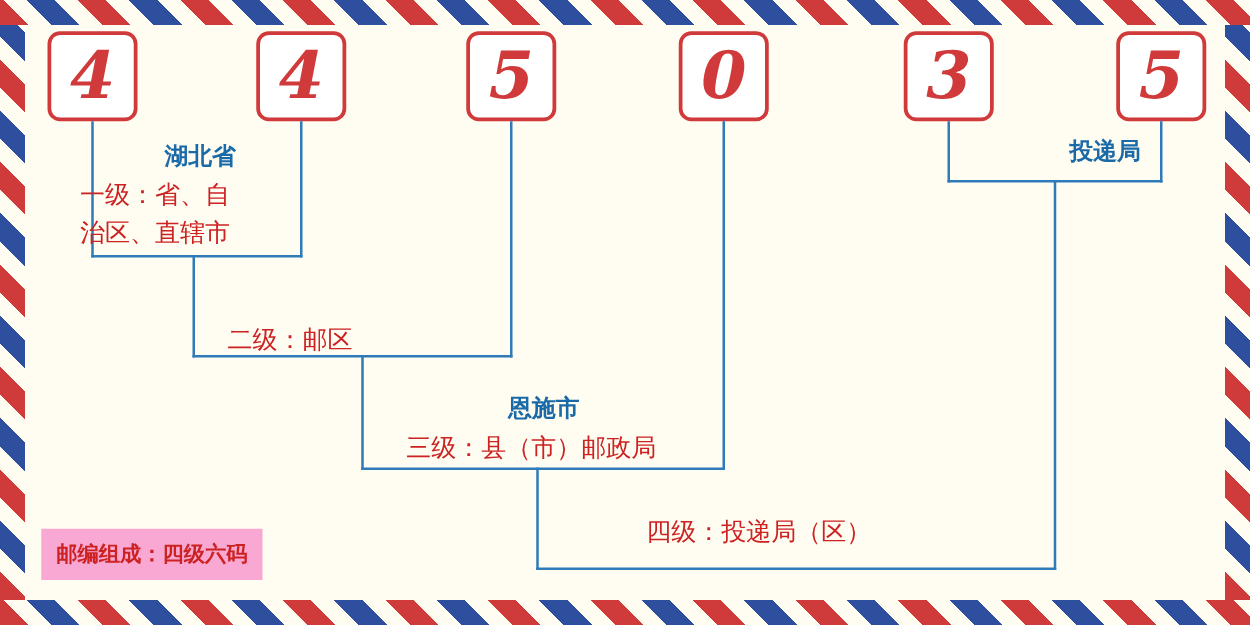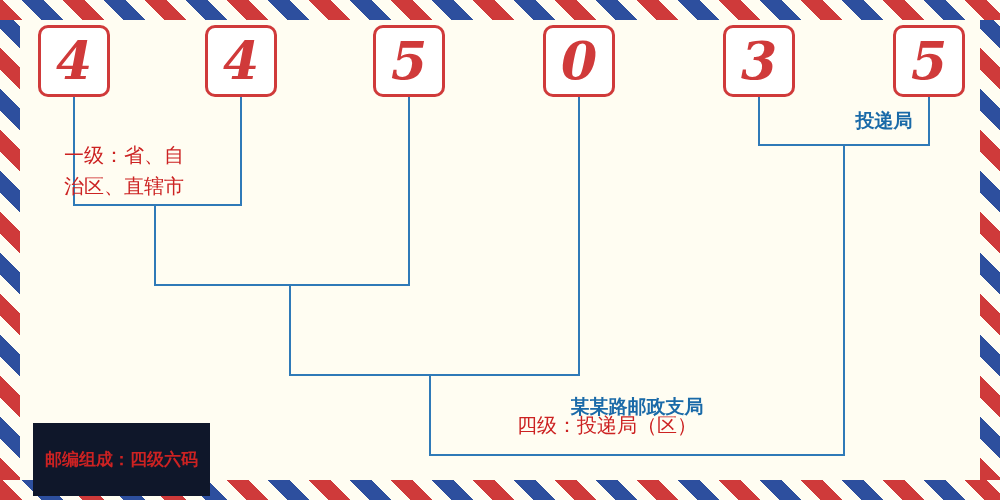--- a/index.html
+++ b/index.html
@@ -40,22 +40,22 @@
   .lvl-name{
     position:absolute;color:var(--label-blue,#1a6aa8);
     font-weight:700;font-size:19px;text-align:center;
   }
   .lvl-desc{
     position:absolute;color:var(--desc-red,#cc2222);
     font-size:20px;white-space:pre-line;line-height:1.55;
   }
   .badge{
     position:absolute;left:33px;top:423px;
-    background:#0f172a;color:var(--desc-red,#cc2222);
-    font-weight:700;font-size:17px;padding:25px 12px;
+    background:#f9a8d4;color:var(--desc-red,#cc2222);
+    font-weight:700;font-size:17px;padding:9px 12px;
   }
 </style>
 </head>
 <body>
 
 <div class="page">
 
   <div class="band top"></div>
   <div class="band bottom"></div>
   <div class="band left"></div>
@@ -93,25 +93,28 @@
   <div class="hline" style="left:289px;top:374px;width:291px"></div>
 
   <div class="vline" style="left:429px;top:374px;height:82px"></div>
   <div class="hline" style="left:429px;top:454px;width:416px"></div>
   <div class="vline" style="left:843px;top:144px;height:312px"></div>
 
   <div class="vline" style="left:758px;top:97px;height:49px"></div>
   <div class="vline" style="left:928px;top:97px;height:49px"></div>
   <div class="hline" style="left:758px;top:144px;width:172px"></div>
 
+  <div class="lvl-name" style="left:74px;width:172px;top:112px">湖北省</div>
   <div class="lvl-desc" style="left:64px;width:192px;top:140px">一级：省、自
 治区、直辖市</div>
 
+  <div class="lvl-desc" style="left:182px;width:200px;top:256px">二级：邮区</div>
 
+  <div class="lvl-name" style="left:325px;width:220px;top:314px">恩施市</div>
+  <div class="lvl-desc" style="left:325px;width:220px;top:343px">三级：县（市）邮政局</div>
 
-  <div class="lvl-name" style="left:517px;width:240px;top:394px">某某路邮政支局</div>
   <div class="lvl-desc" style="left:517px;width:240px;top:410px">四级：投递局（区）</div>
 
   <div class="lvl-name" style="left:824px;width:120px;top:108px">投递局</div>
 
   <div class="badge">邮编组成：四级六码</div>
 
 </div>
 
 </body></html>

